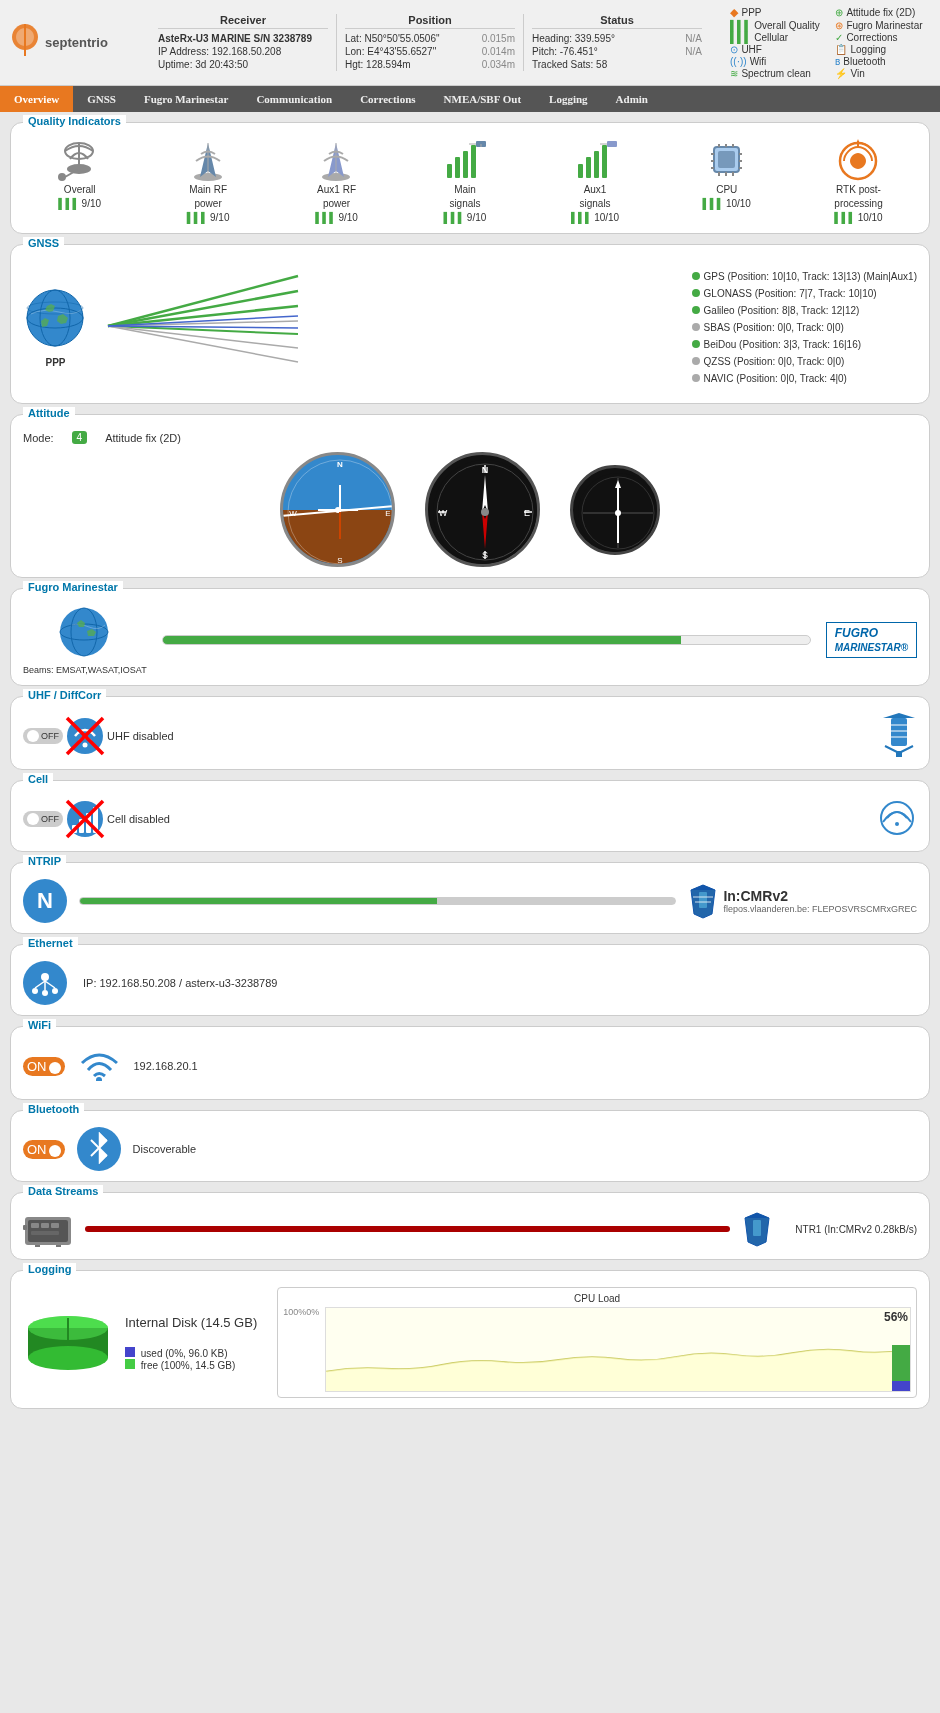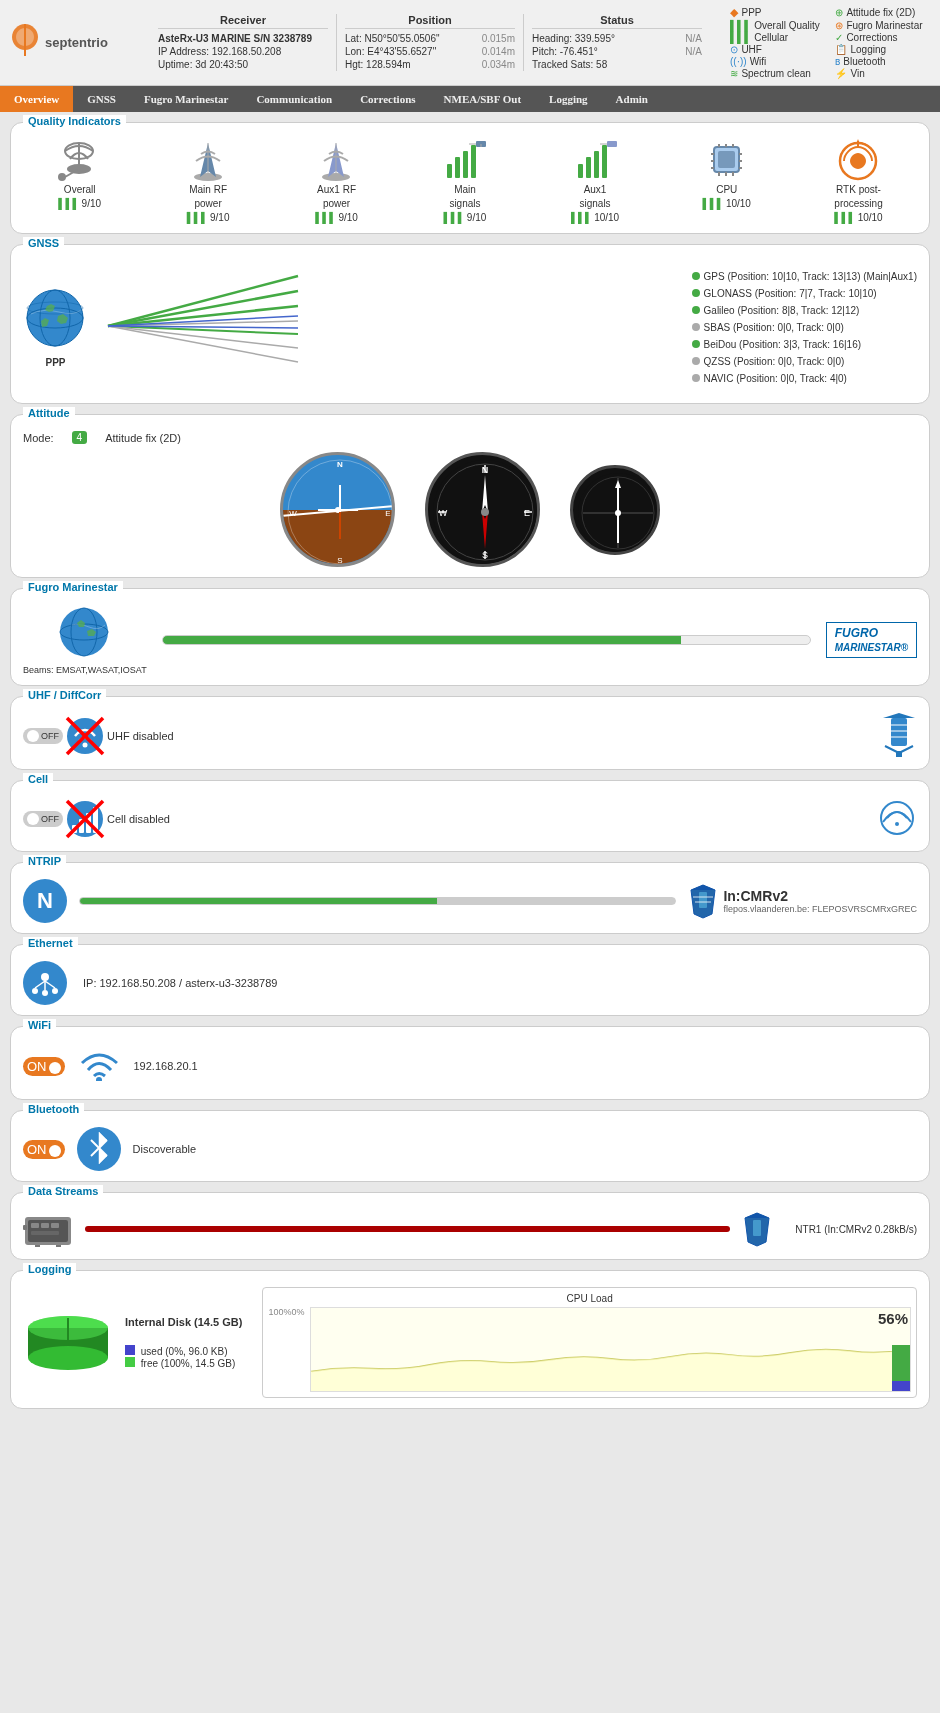--- a/index.html
+++ b/index.html
@@ -67,21 +67,21 @@
     .bt-content { display: flex; align-items: center; gap: 12px; padding-top: 8px; }
     .bt-icon { width: 44px; height: 44px; border-radius: 50%; background: #3388cc; color: white; display: flex; align-items: center; justify-content: center; font-size: 22px; }
     
     
     .ds-content { display: flex; align-items: center; gap: 12px; padding-top: 8px; }
     
     
     .logging-content { display: flex; gap: 20px; padding-top: 8px; }
     .logging-left { display: flex; align-items: center; gap: 12px; }
     .disk-info { font-size: 10px; }
-    .disk-info-title { font-weight: bold; font-size: 11px; margin-bottom: 17px; }
+    .disk-info-title { font-weight: normal; font-size: 13px; margin-bottom: 17px; }
     .legend-color { display: inline-block; width: 10px; height: 10px; margin-right: 3px; }
     .cpu-load-box { flex: 1; border: 1px solid #ccc; border-radius: 4px; padding: 5px; }
     .cpu-load-title { font-size: 10px; text-align: center; margin-bottom: 3px; }
   </style>
 </head>
 <body>
 
 <div class="header">
   <div class="logo-area">
     <div style="color:#e87820;font-size:28px;line-height:1;">
@@ -734,21 +734,21 @@
             <span>100%</span>
             <span>0%</span>
           </div>
           <div style="position:relative;flex:1;height:85px;background:#fffff0;border:1px solid #ddd;">
             
             <svg width="100%" height="100%" viewBox="0 0 200 85" preserveAspectRatio="none">
               <path d="M0,65 Q10,60 20,62 Q30,64 40,58 Q50,52 60,55 Q70,58 80,53 Q90,48 100,52 Q110,56 120,50 Q130,44 140,48 Q150,52 160,46 Q170,40 180,44 Q190,48 200,42" fill="none" stroke="#cccc66" stroke-width="1.5"></path>
               <path d="M0,65 Q10,60 20,62 Q30,64 40,58 Q50,52 60,55 Q70,58 80,53 Q90,48 100,52 Q110,56 120,50 Q130,44 140,48 Q150,52 160,46 Q170,40 180,44 Q190,48 200,42 L200,85 L0,85Z" fill="#ffffcc" opacity="0.7"></path>
             </svg>
             
-            <div style="position:absolute;top:2px;right:2px;font-size:15px;font-weight:bold;">56%</div>
+            <div style="position:absolute;top:2px;right:2px;font-size:12px;font-weight:bold;">56%</div>
             
             <div style="position:absolute;top:0;right:0;width:18px;height:100%;display:flex;flex-direction:column;justify-content:flex-end;">
               <div style="height:44%;background:#44aa44;width:100%;"></div>
               <div style="height:12%;background:#4444cc;width:100%;"></div>
             </div>
           </div>
         </div>
       </div>
     </div>
   </div>

